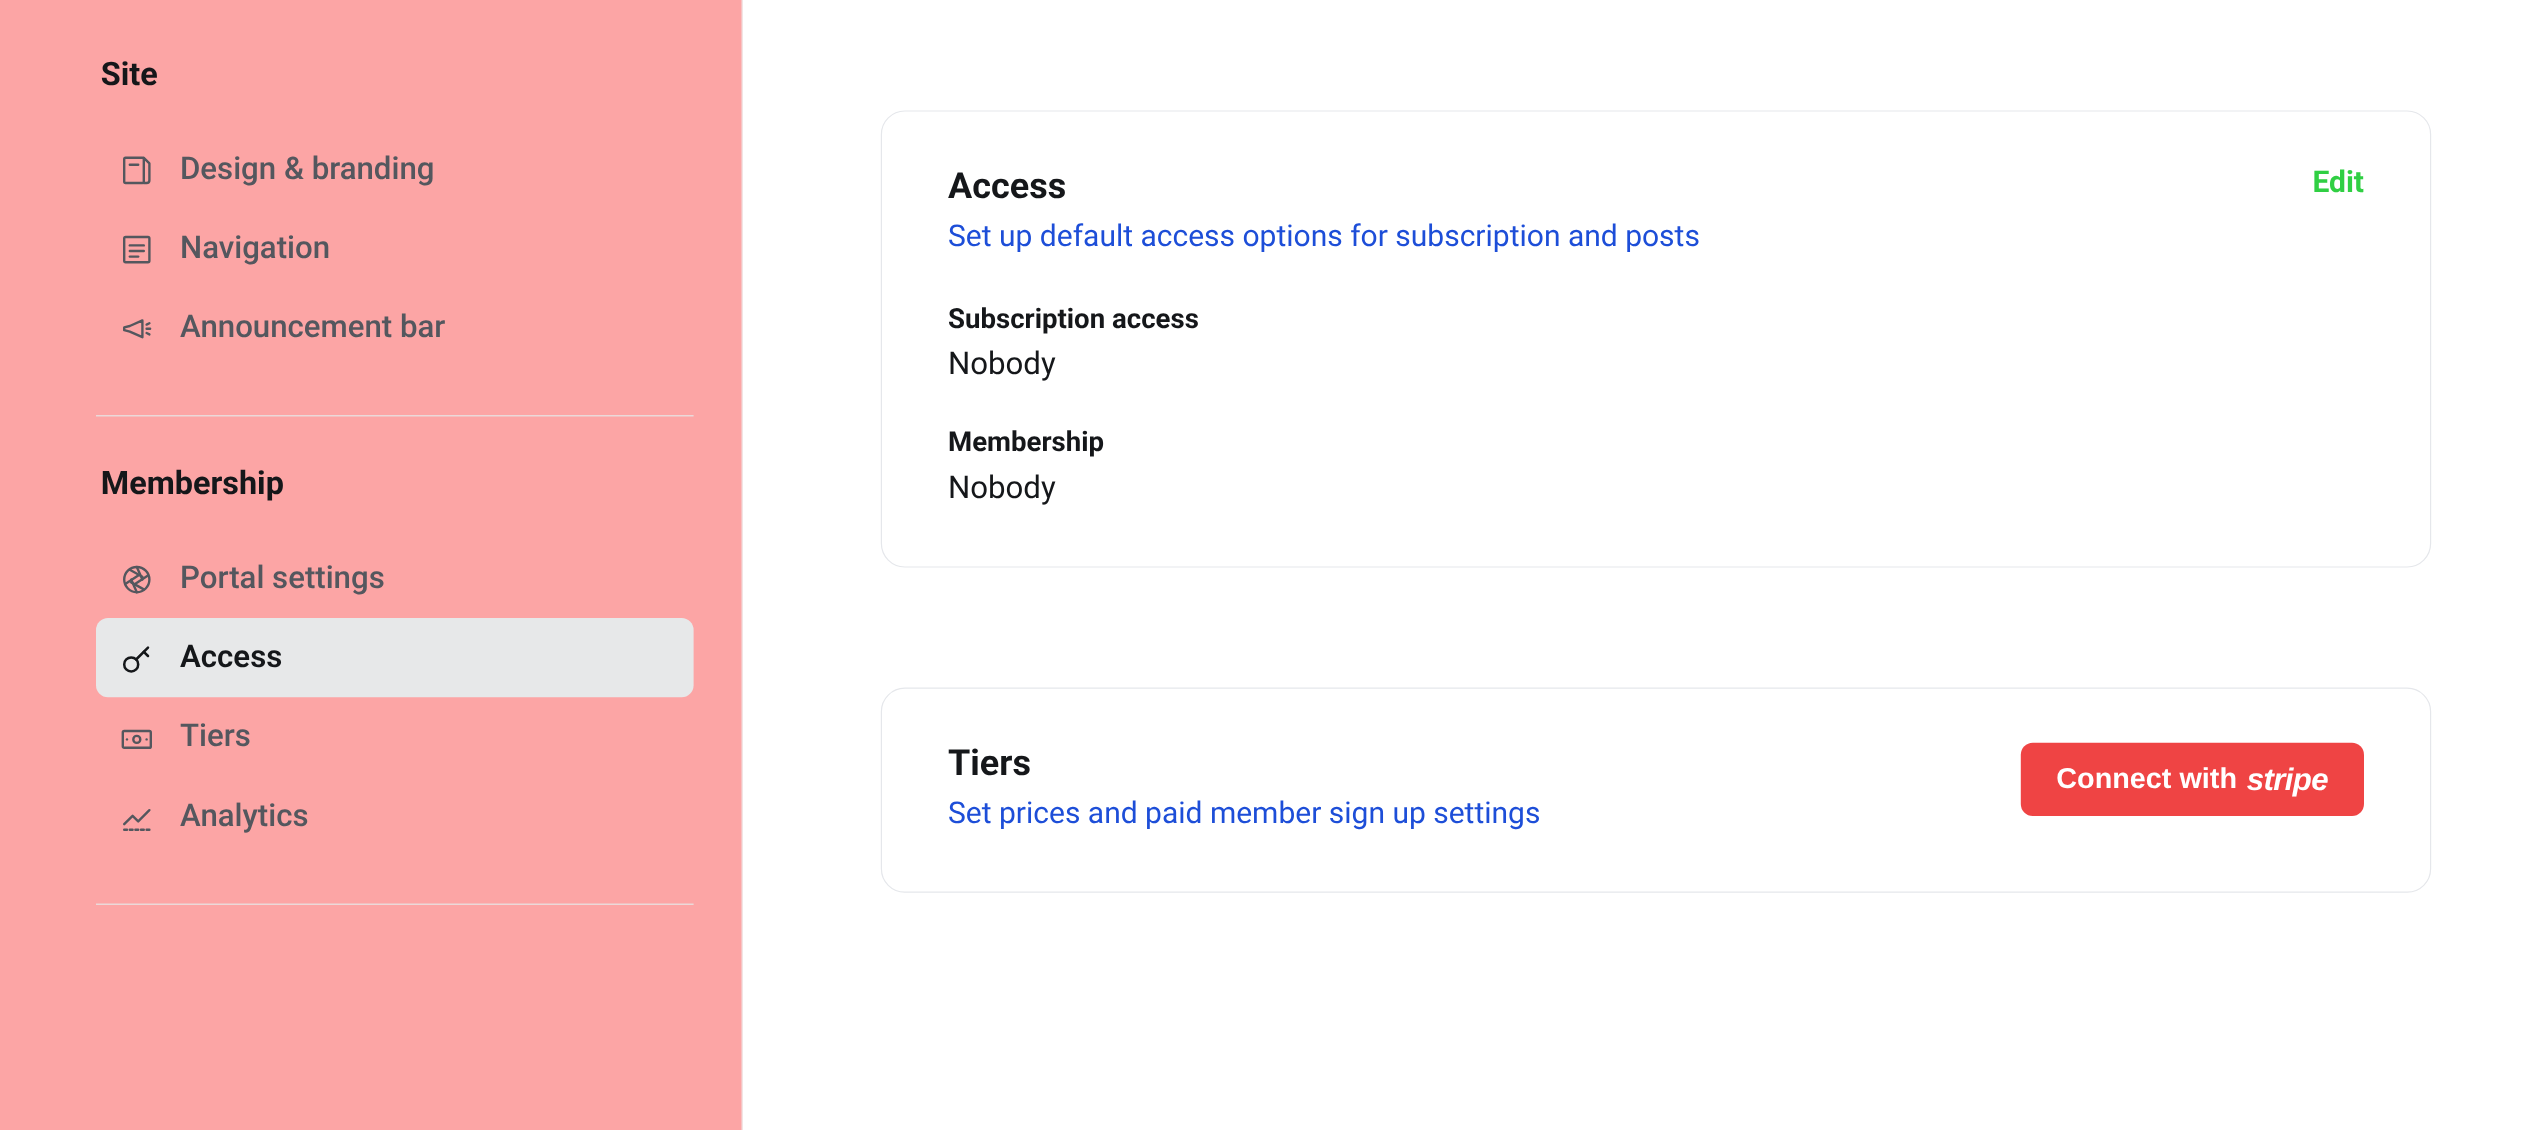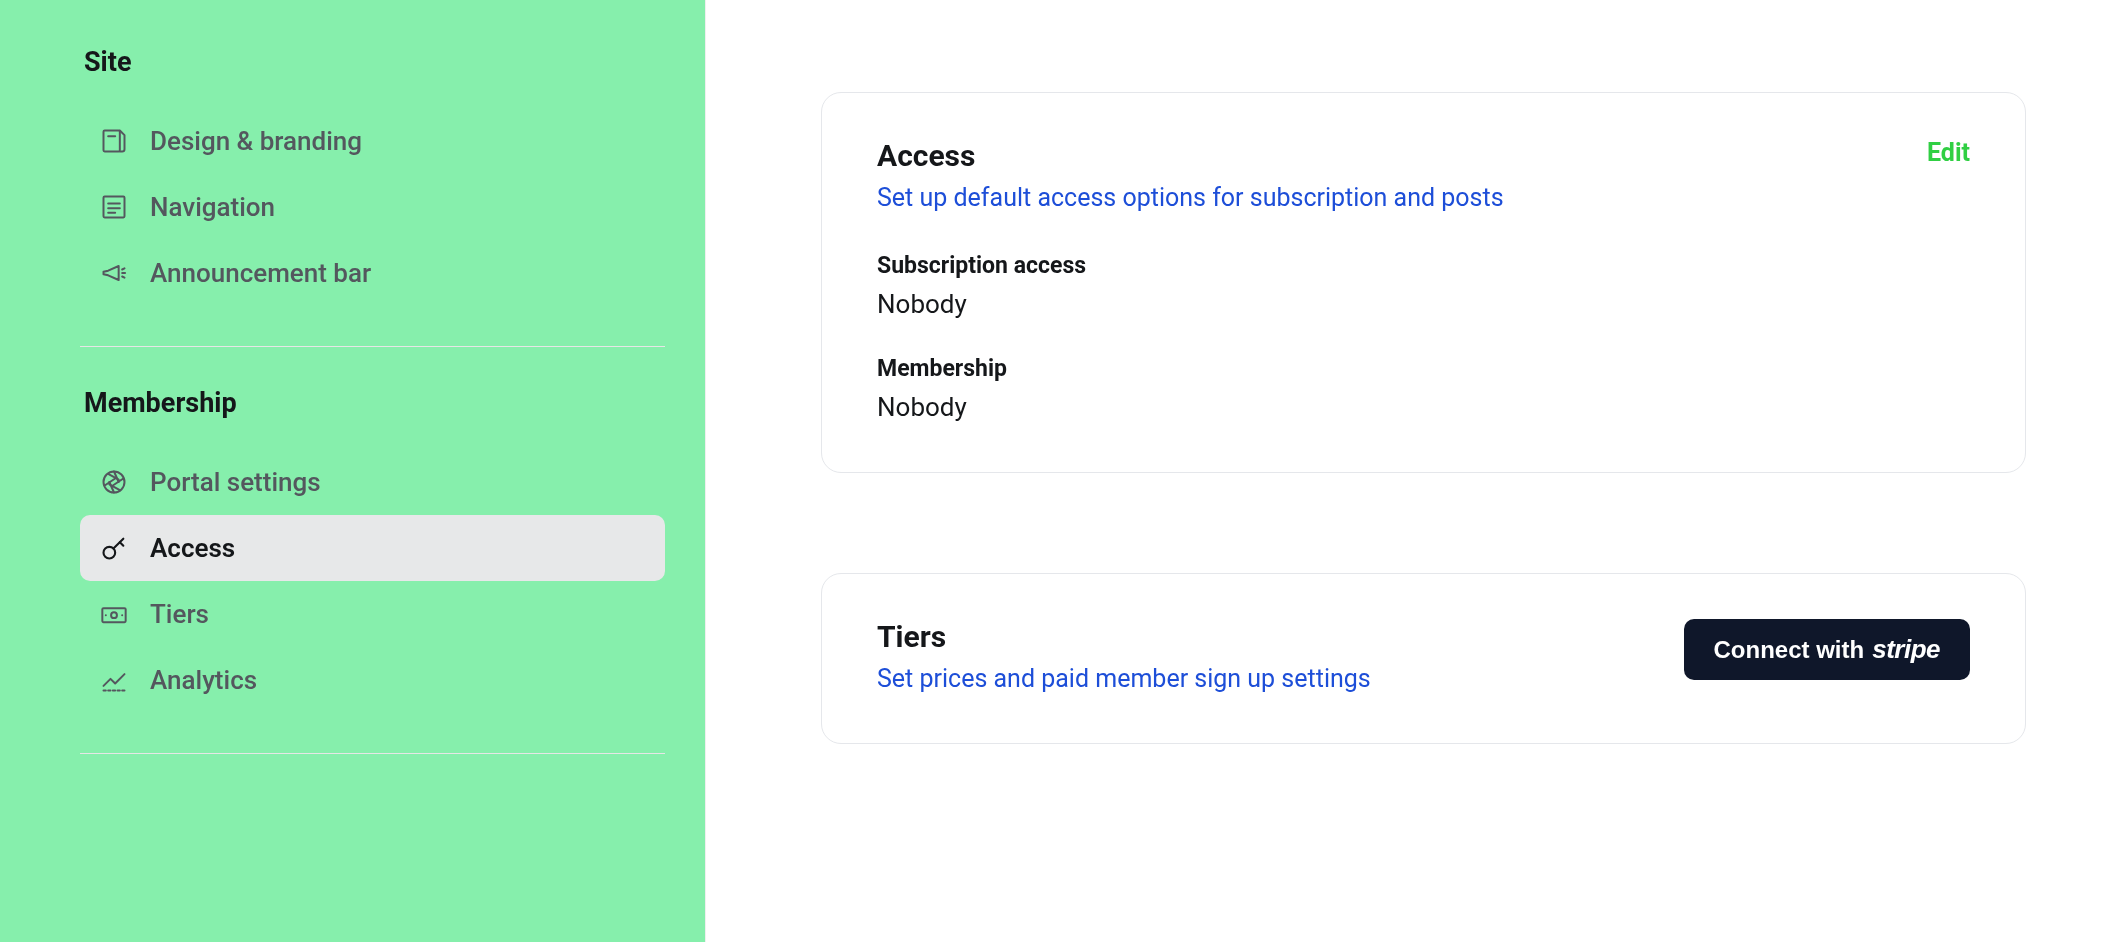--- a/index.html
+++ b/index.html
@@ -10,22 +10,22 @@
     body {
       font-family: -apple-system, BlinkMacSystemFont, "Segoe UI", Roboto, "Helvetica Neue", Arial, sans-serif;
       background: #fff;
       display: flex;
       width: 2106px;
       height: 942px;
       overflow: hidden;
     }
     
     .sidebar {
-      width: 706px;
-      background: #86efac;
+      width: 619px;
+      background: #fca5a5;
       padding-top: 46px;
       padding-left: 80px;
       padding-right: 40px;
       border-right: 1px solid #efefef;
     }
     
     .section-heading {
       font-size: 27px;
       font-weight: 700;
       color: #15171a;
@@ -34,21 +34,21 @@
     }
     
     .nav-list {
       list-style: none;
       padding: 0;
       margin-bottom: 40px;
     }
     
     .nav-item {
       display: flex;
-      align-items: center;
+      align-items: flex-end;
       padding: 18px 20px;
       border-radius: 10px;
       cursor: pointer;
       color: #54575e;
     }
     
     .nav-item.active {
       background: #e7e8e9;
       color: #15171a;
     }
@@ -146,21 +146,21 @@
       font-size: 26px;
       font-weight: 400;
       color: #15171a;
     }
     
     .tiers-card {
       padding-bottom: 10px;
     }
     
     .connect-button {
-      background: #0f172a;
+      background: #ef4444;
       color: #fff;
       border: none;
       border-radius: 10px;
       padding: 15px 30px;
       font-size: 24px;
       font-weight: 600;
       cursor: pointer;
       display: inline-flex;
       align-items: center;
       gap: 8px;

